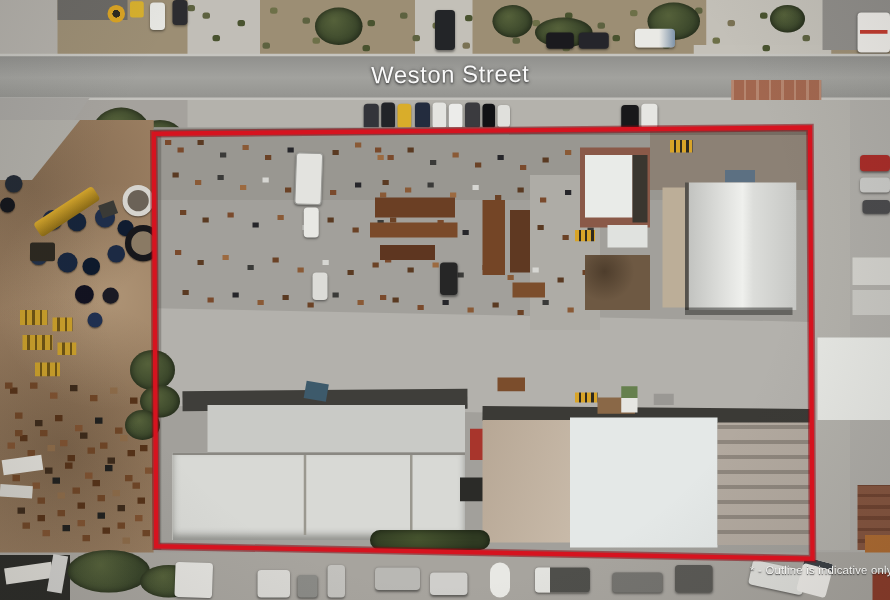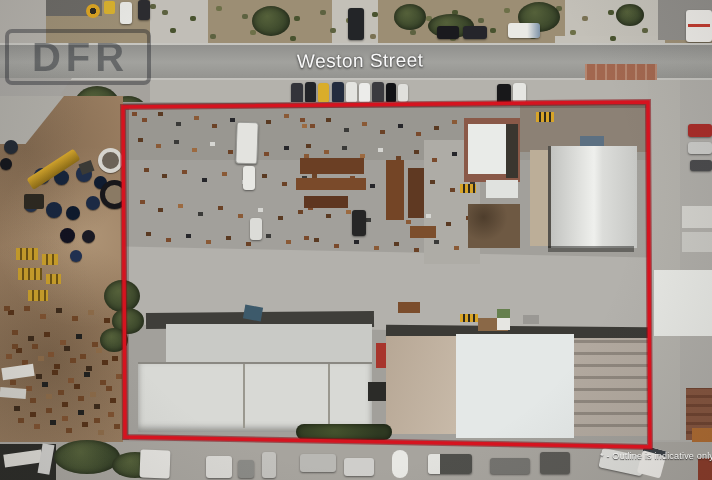--- a/index.html
+++ b/index.html
@@ -219,19 +219,16 @@
   <div class="car" style="left:640px;top:448px;width:24px;height:28px;background:#eceae6;transform:rotate(15deg);box-shadow:inset 0 5px 0 #3a3f44;"></div>
   <div class="a" style="left:698px;top:458px;width:14px;height:22px;background:#8a3a28;"></div>
 
   <div class="a" style="left:0;top:0;width:712px;height:480px;background:radial-gradient(circle at 50% 40%,rgba(0,0,0,0) 60%,rgba(40,40,40,.12));pointer-events:none;"></div>
 
   <svg class="a" style="left:0;top:0;" width="712" height="480" viewBox="0 0 712 480">
     <polygon points="123,107 648,102 650,447 125,437" fill="none" stroke="#8a0a12" stroke-width="6" opacity="0.55"></polygon>
     <polygon points="123,107 648,102 650,447 125,437" fill="none" stroke="#d6131f" stroke-width="3.5"></polygon>
   </svg>
 
-  <div class="watermark">
-    <span>DFR</span>
-  </div>
   <div class="street-label">Weston Street</div>
   <div class="disclaimer">* - Outline is indicative only</div>
 
 </div>
 
 </body></html>

